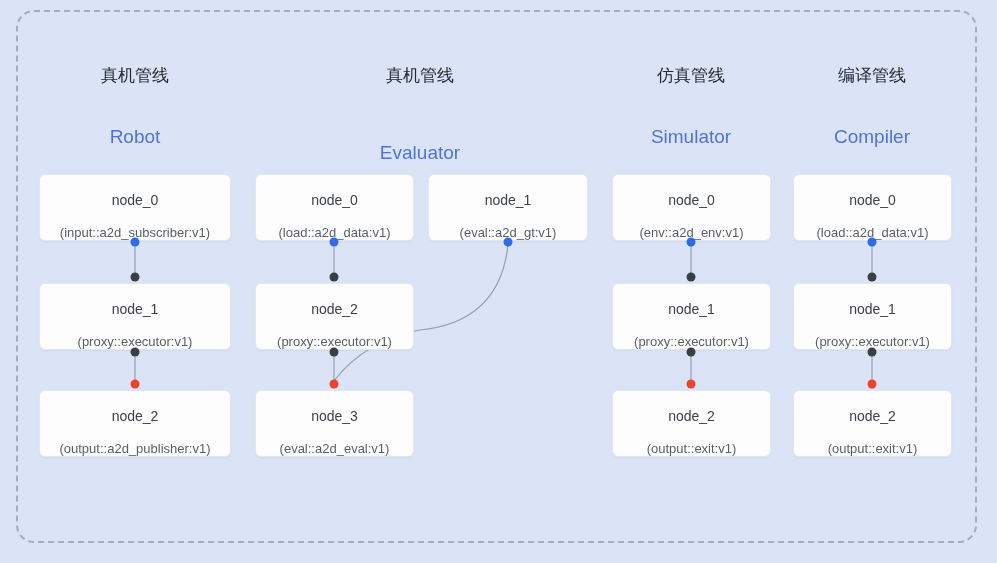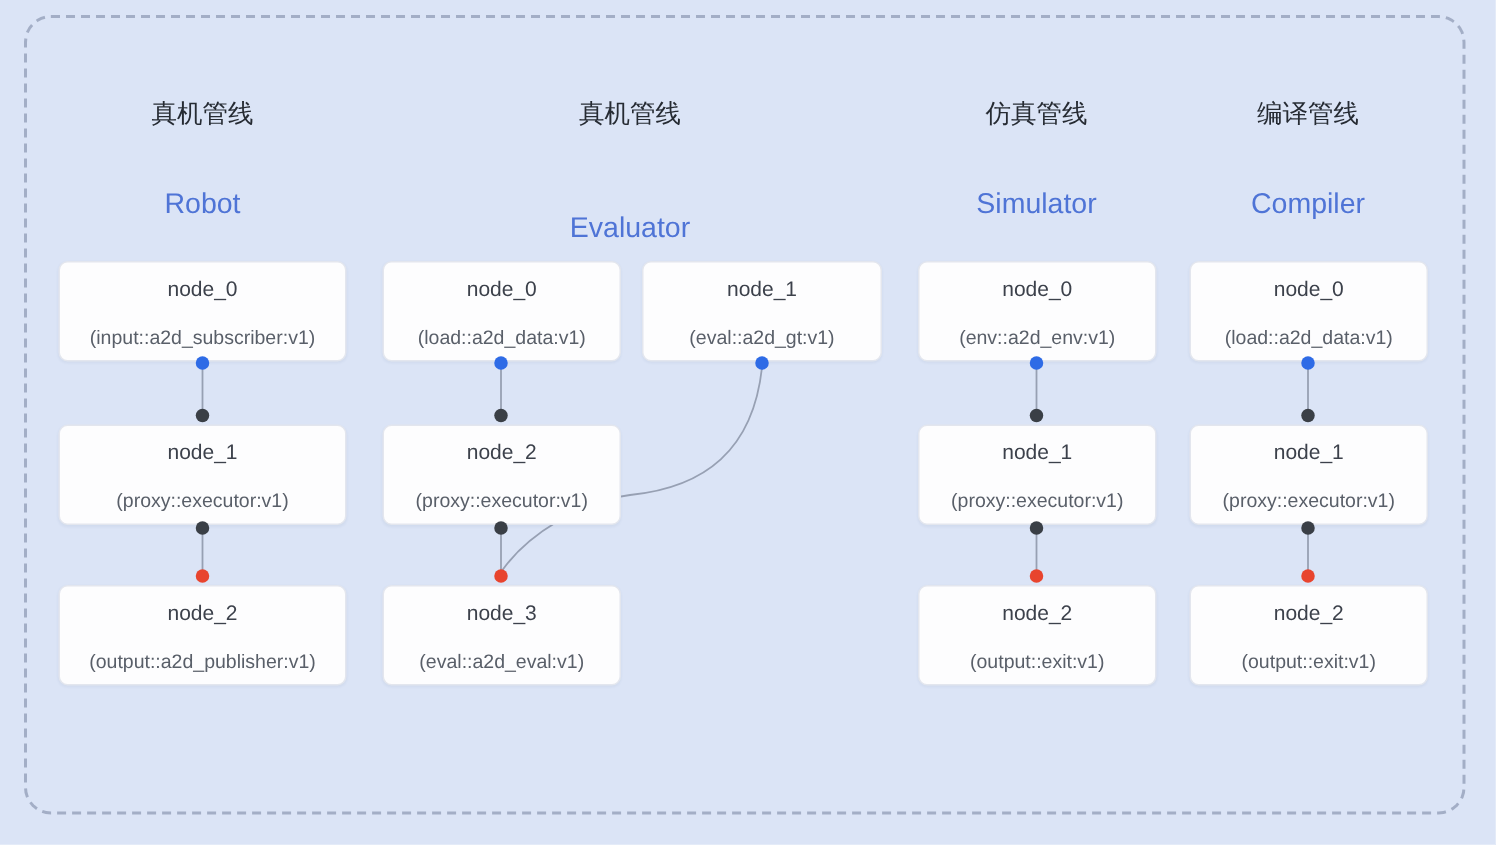--- a/index.html
+++ b/index.html
@@ -48,21 +48,21 @@
     position: absolute;
     height: 67px;
     background: #fdfdfe;
     border: 1px solid #e3e6ee;
     border-radius: 6px;
     box-sizing: border-box;
     box-shadow: 0 1px 2px rgba(40,60,110,0.06);
     display: flex;
     flex-direction: column;
     align-items: center;
-    justify-content: center;
+    justify-content: flex-end;
     gap: 17px;
     z-index: 2;
   }
 
   .node-name {
     font-size: 14px;
     color: #3c414b;
   }
 
   .node-type {

